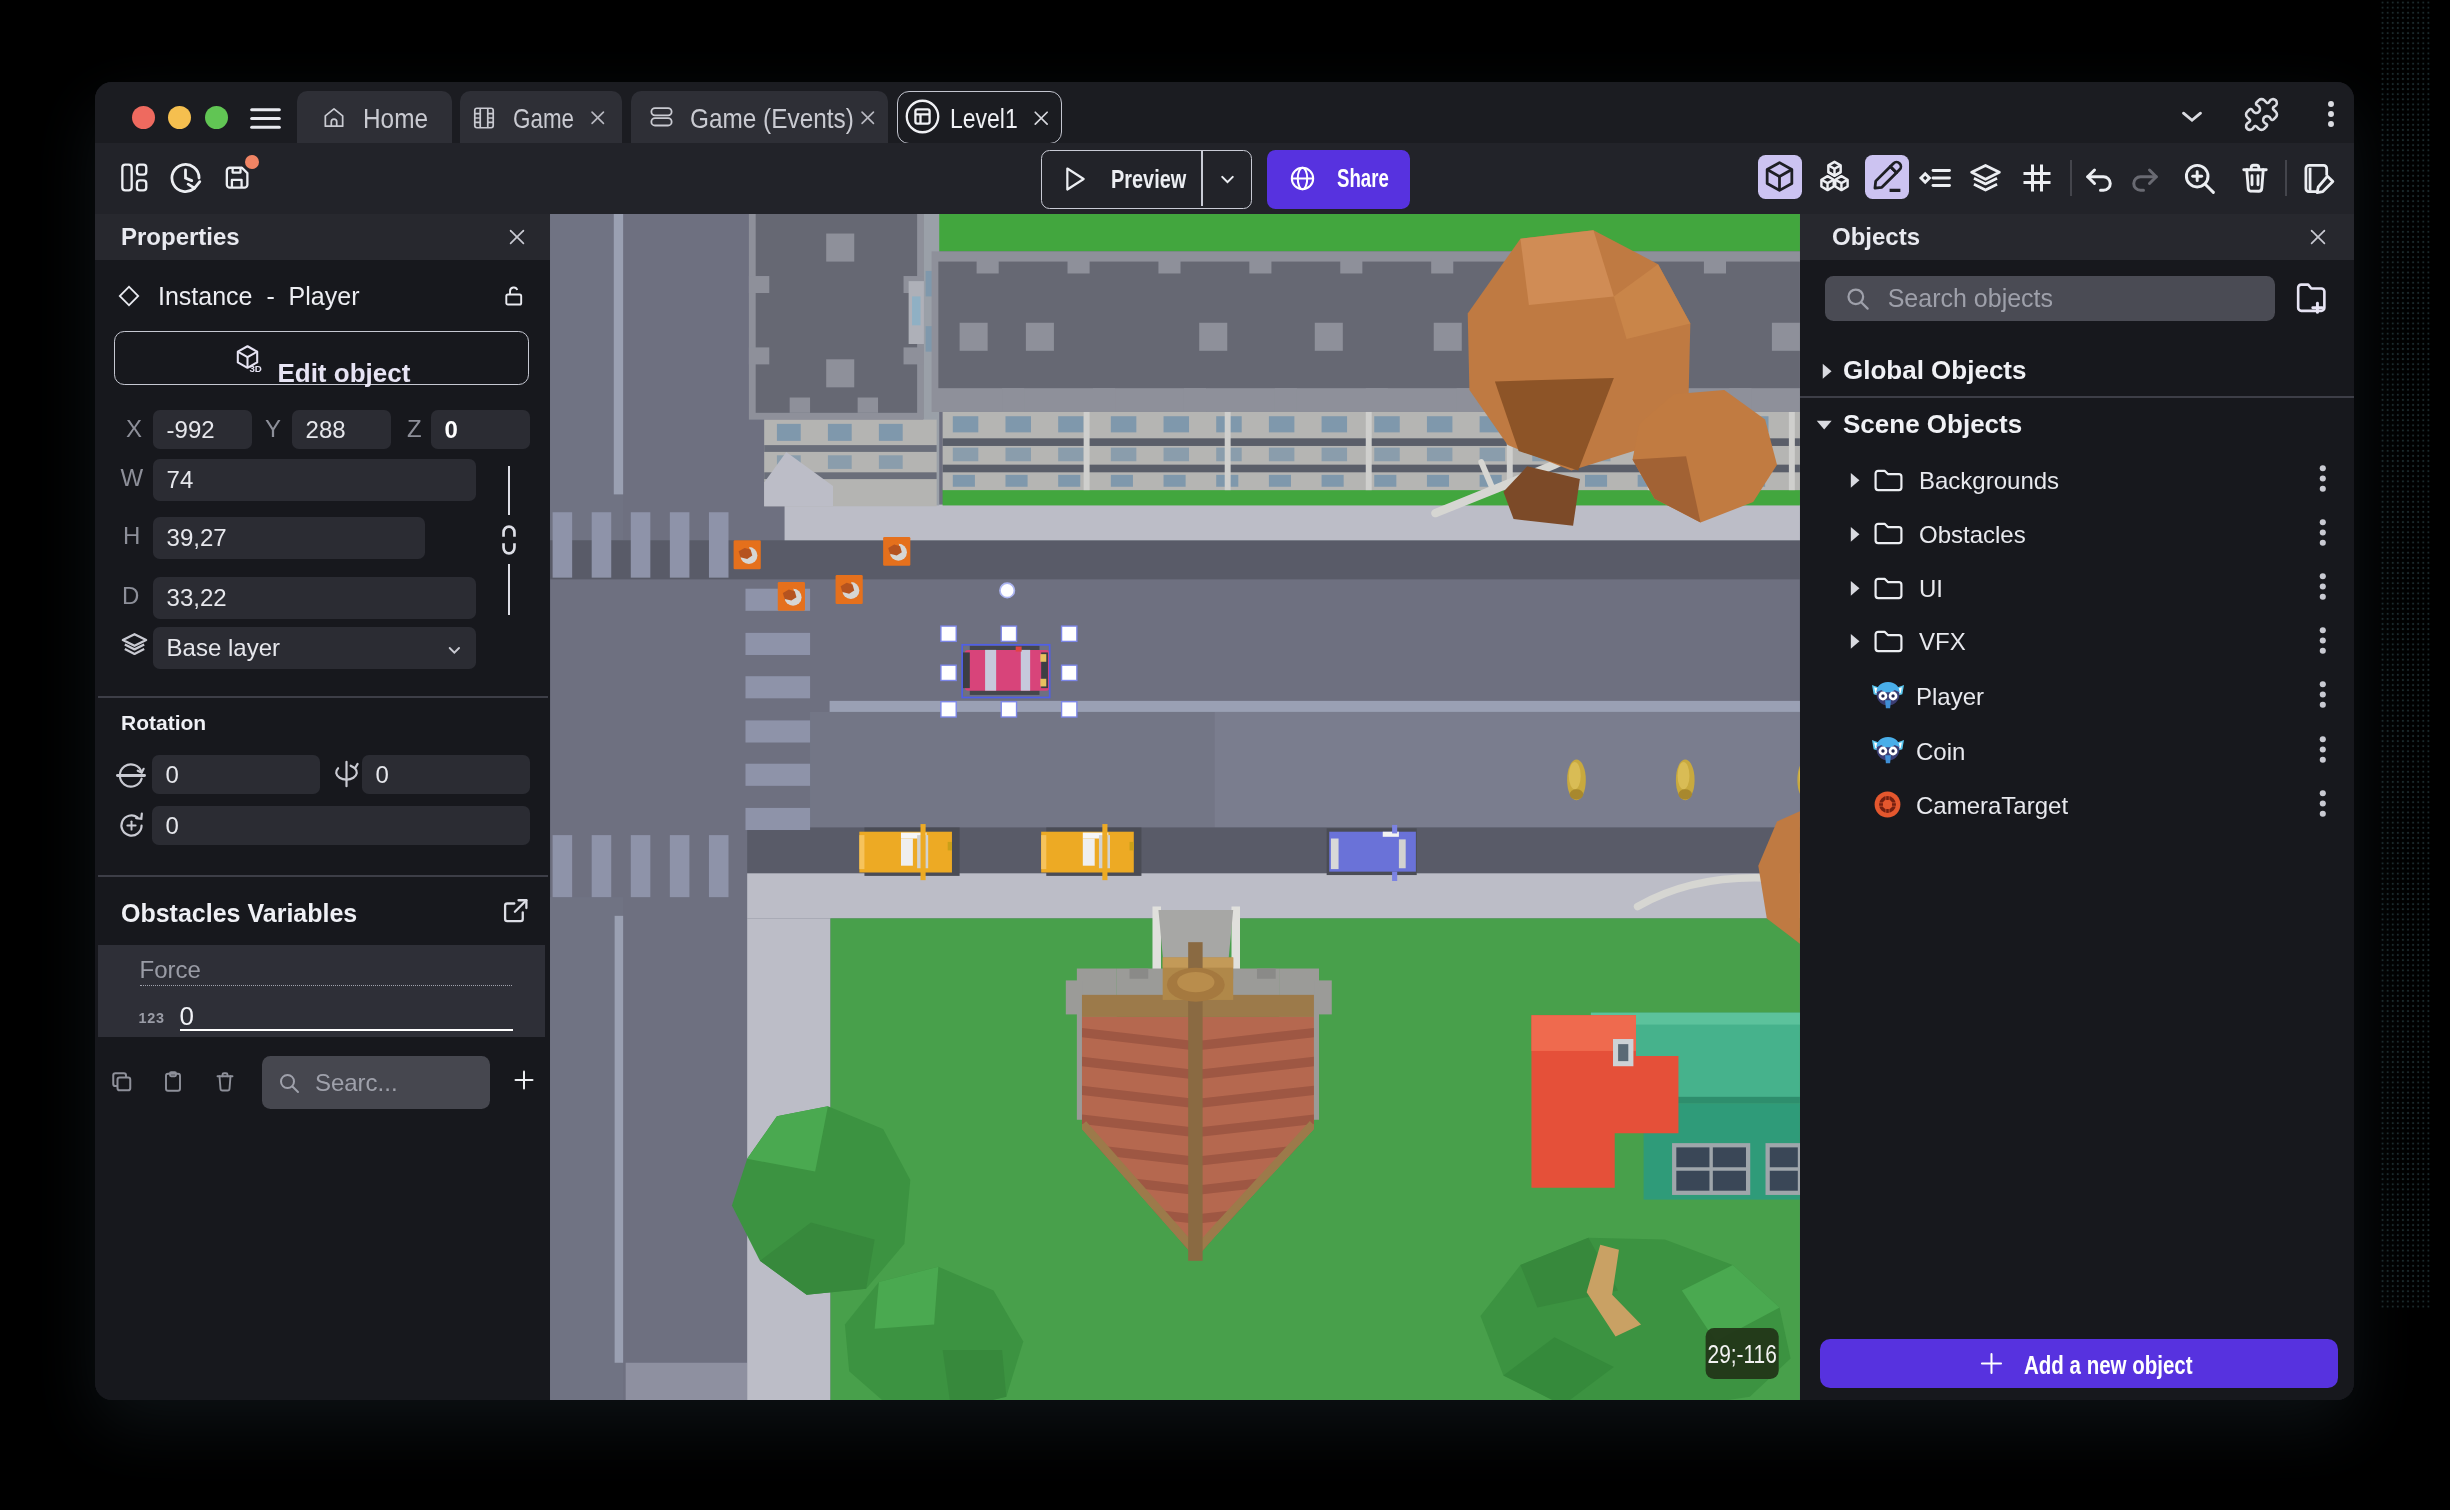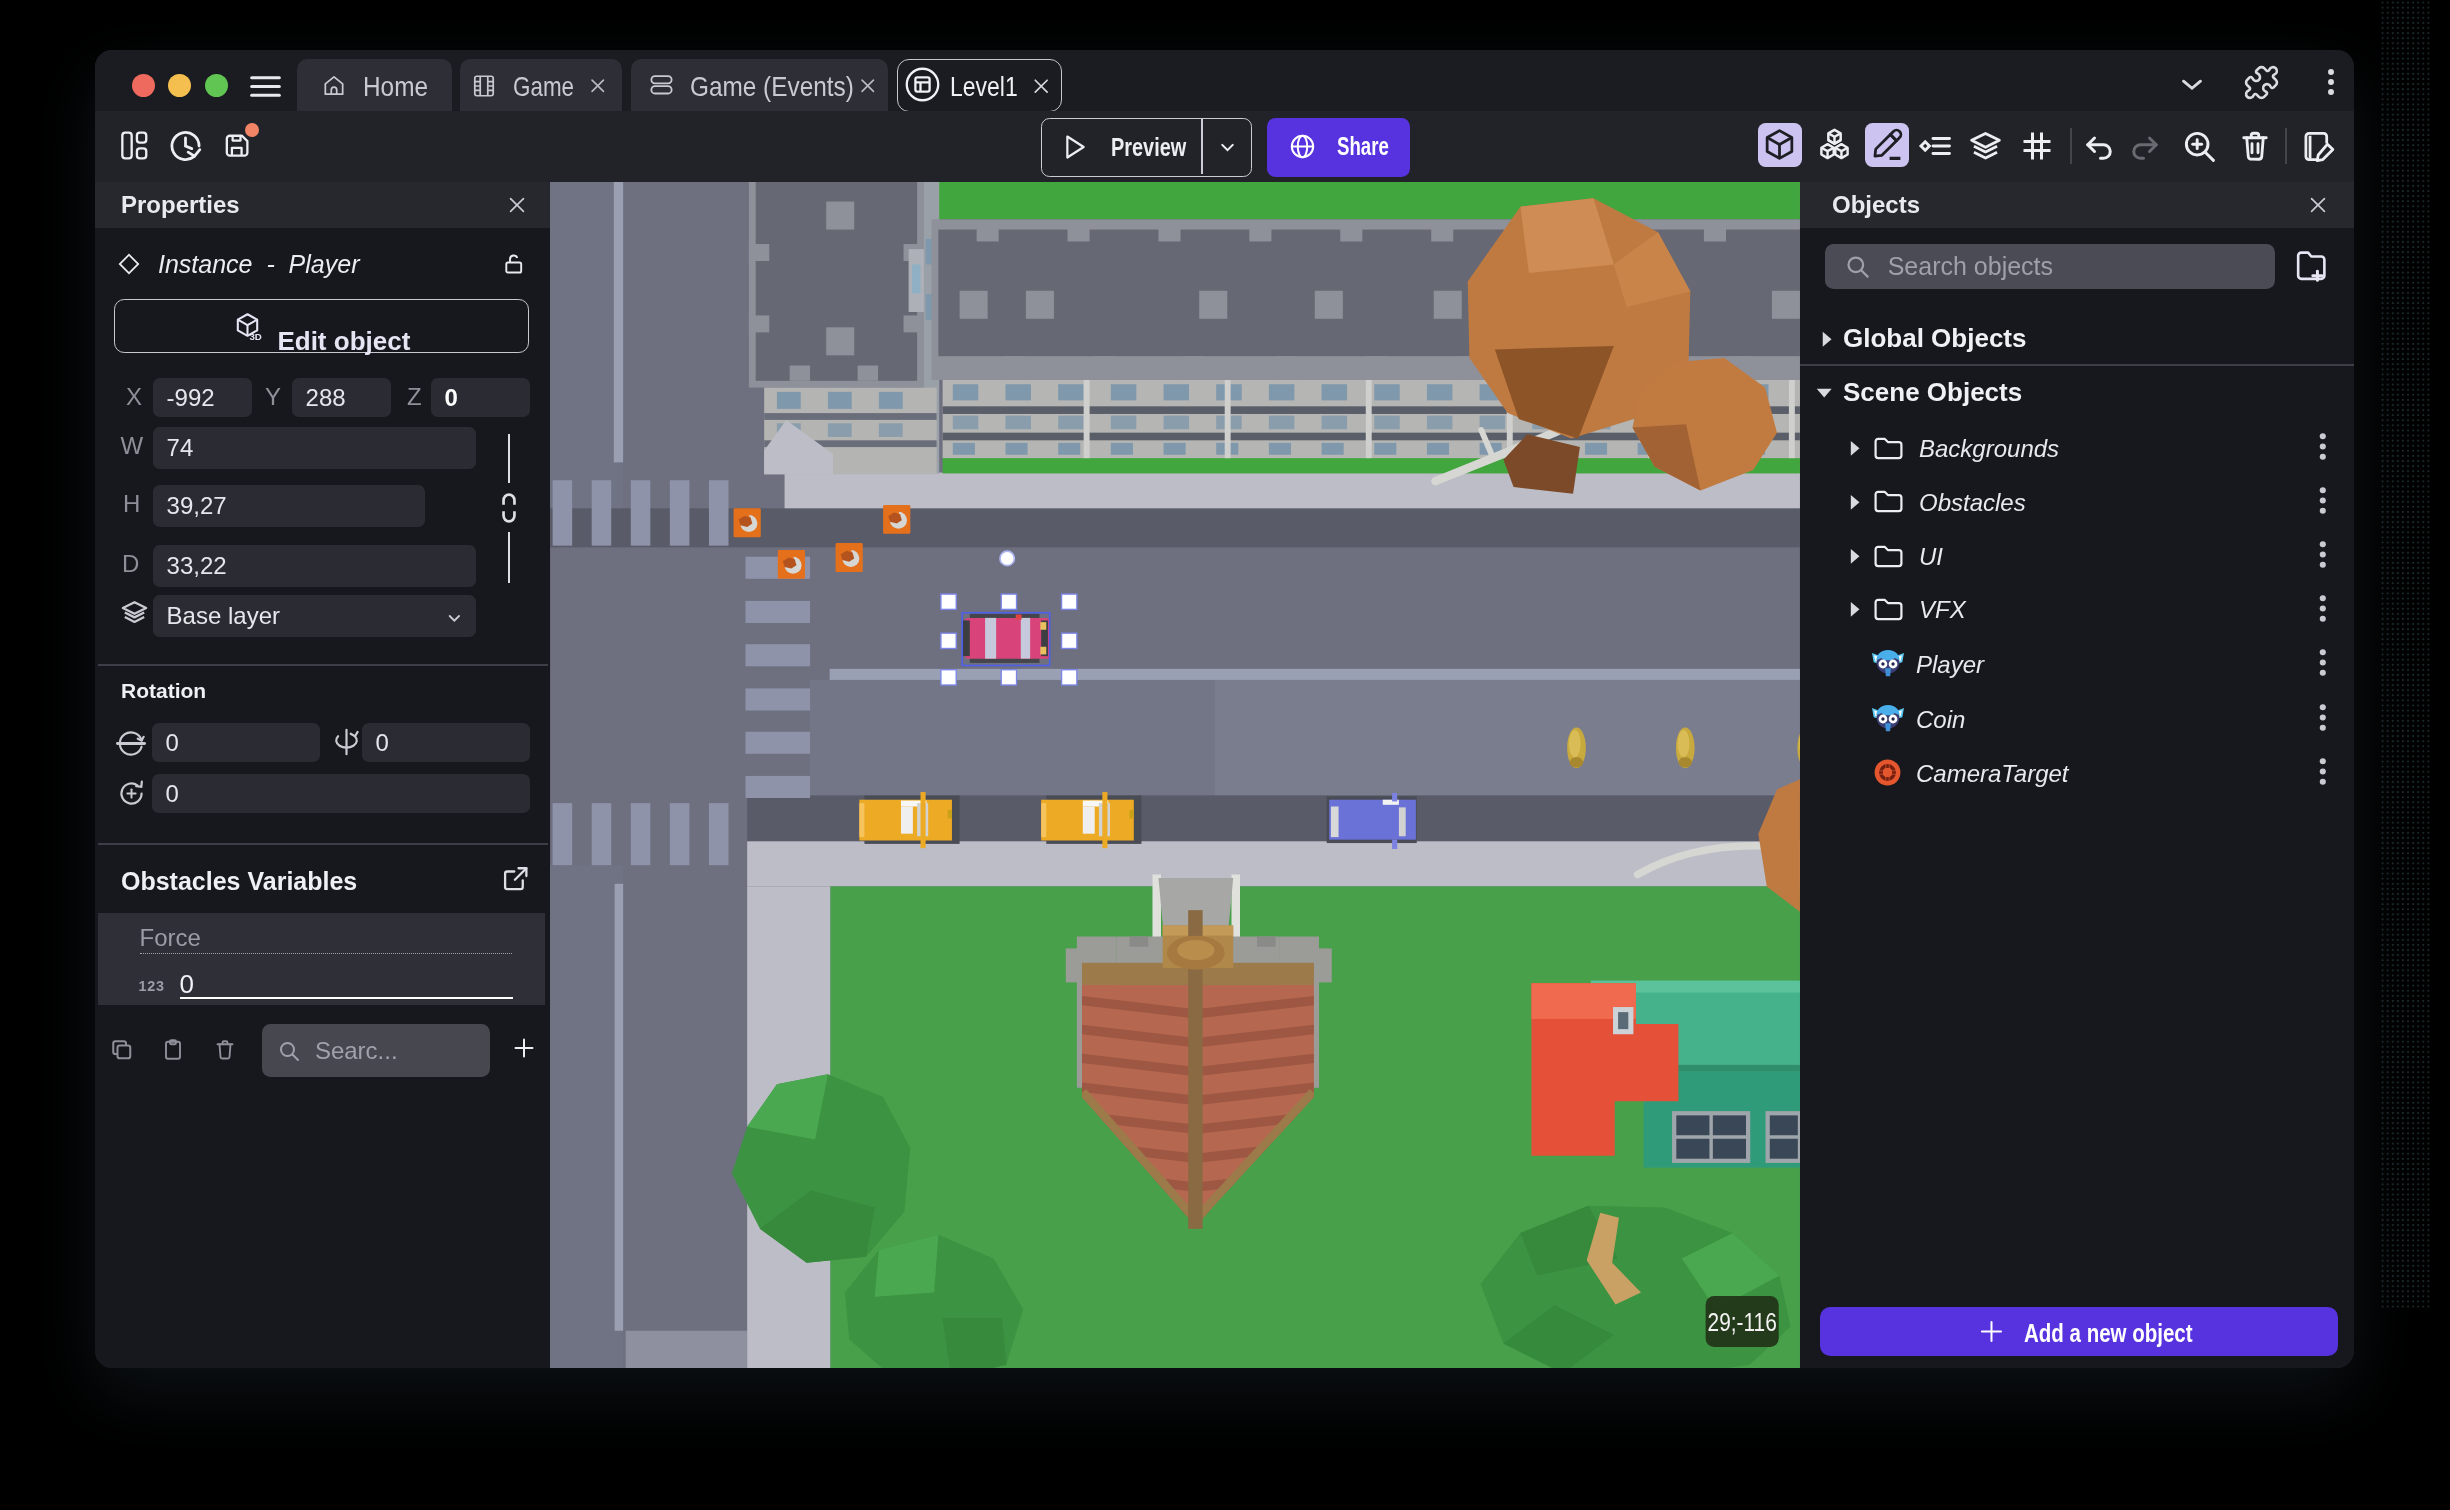--- a/index.html
+++ b/index.html
@@ -1,29 +1,29 @@
 <!DOCTYPE html>
 <html style="font-size:13.6px"><head>
 <meta charset="utf-8">
 <style>
   * { margin:0; padding:0; box-sizing:border-box; }
   html,body { width:2450px; height:1510px; background:#000; overflow:hidden;
     font-family:"Liberation Sans", sans-serif; }
-  #win { position:absolute; left:95px; top:50px; width:2259px; height:1318px;
+  #win { position:absolute; left:95px; top:82px; width:2259px; height:1318px;
     background:#1b1c21; border-radius:17px; overflow:hidden;
     box-shadow:0 25.5px 68px rgba(25,35,42,0.5);padding-left:8px; }
   .abs { position:absolute; }
   svg { display:block; }
   .tab { position:absolute; top:8.5px; height:53px; background:#2e2f36; border-radius:10.2px 10.2px 0 0; color:#c9cad1; }
   .tx { position:absolute; font-size:28px; transform-origin:left center; white-space:nowrap; }
   .thdr { background:#27282e; color:#e9eaf0; font-size:24px; font-weight:700; }
   .inp { position:absolute; background:#2b2c33; border-radius:6.8px; color:#e6e7ec;
     font-size:24px; display:flex; align-items:center; padding-left:13.6px; }
   .lbl { position:absolute; color:#8d8f99; font-size:24px; }
-  .row { position:absolute; color:#e8e9ee; font-size:24px; display:flex; align-items:center; white-space:nowrap;font-style:italic; }
+  .row { position:absolute; color:#e8e9ee; font-size:24px; display:flex; align-items:center; white-space:nowrap; }
   .kebab { position:absolute; }
 </style>
 </head>
 <body>
 <div id="win">
 
   <div class="abs" style="left:0;top:0;width:2259px;height:61px;background:#1b1c21;"></div>
   <div class="abs" style="left:37px;top:24px;width:23px;height:23px;border-radius:50%;background:#ee6a5f;"></div>
   <div class="abs" style="left:73px;top:24px;width:23px;height:23px;border-radius:50%;background:#f5bf4f;"></div>
   <div class="abs" style="left:110px;top:24px;width:23px;height:23px;border-radius:50%;background:#61c554;"></div>

